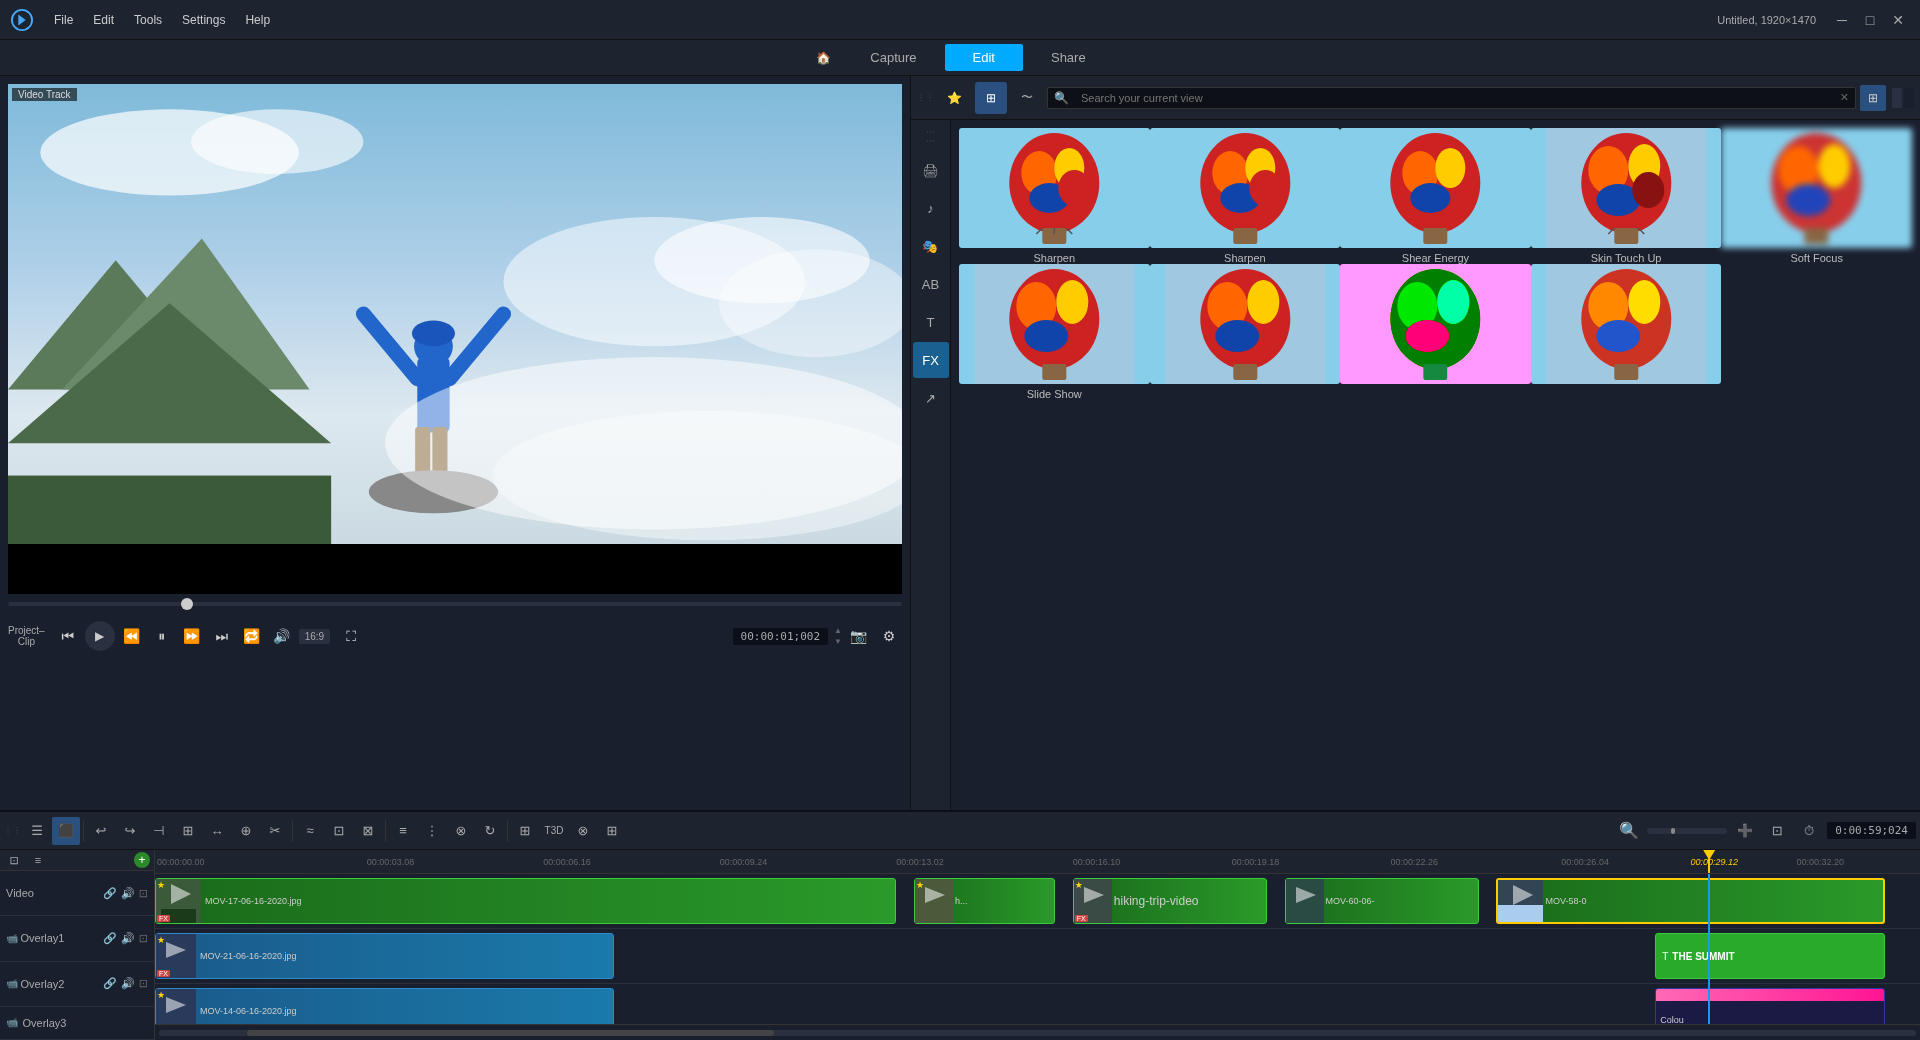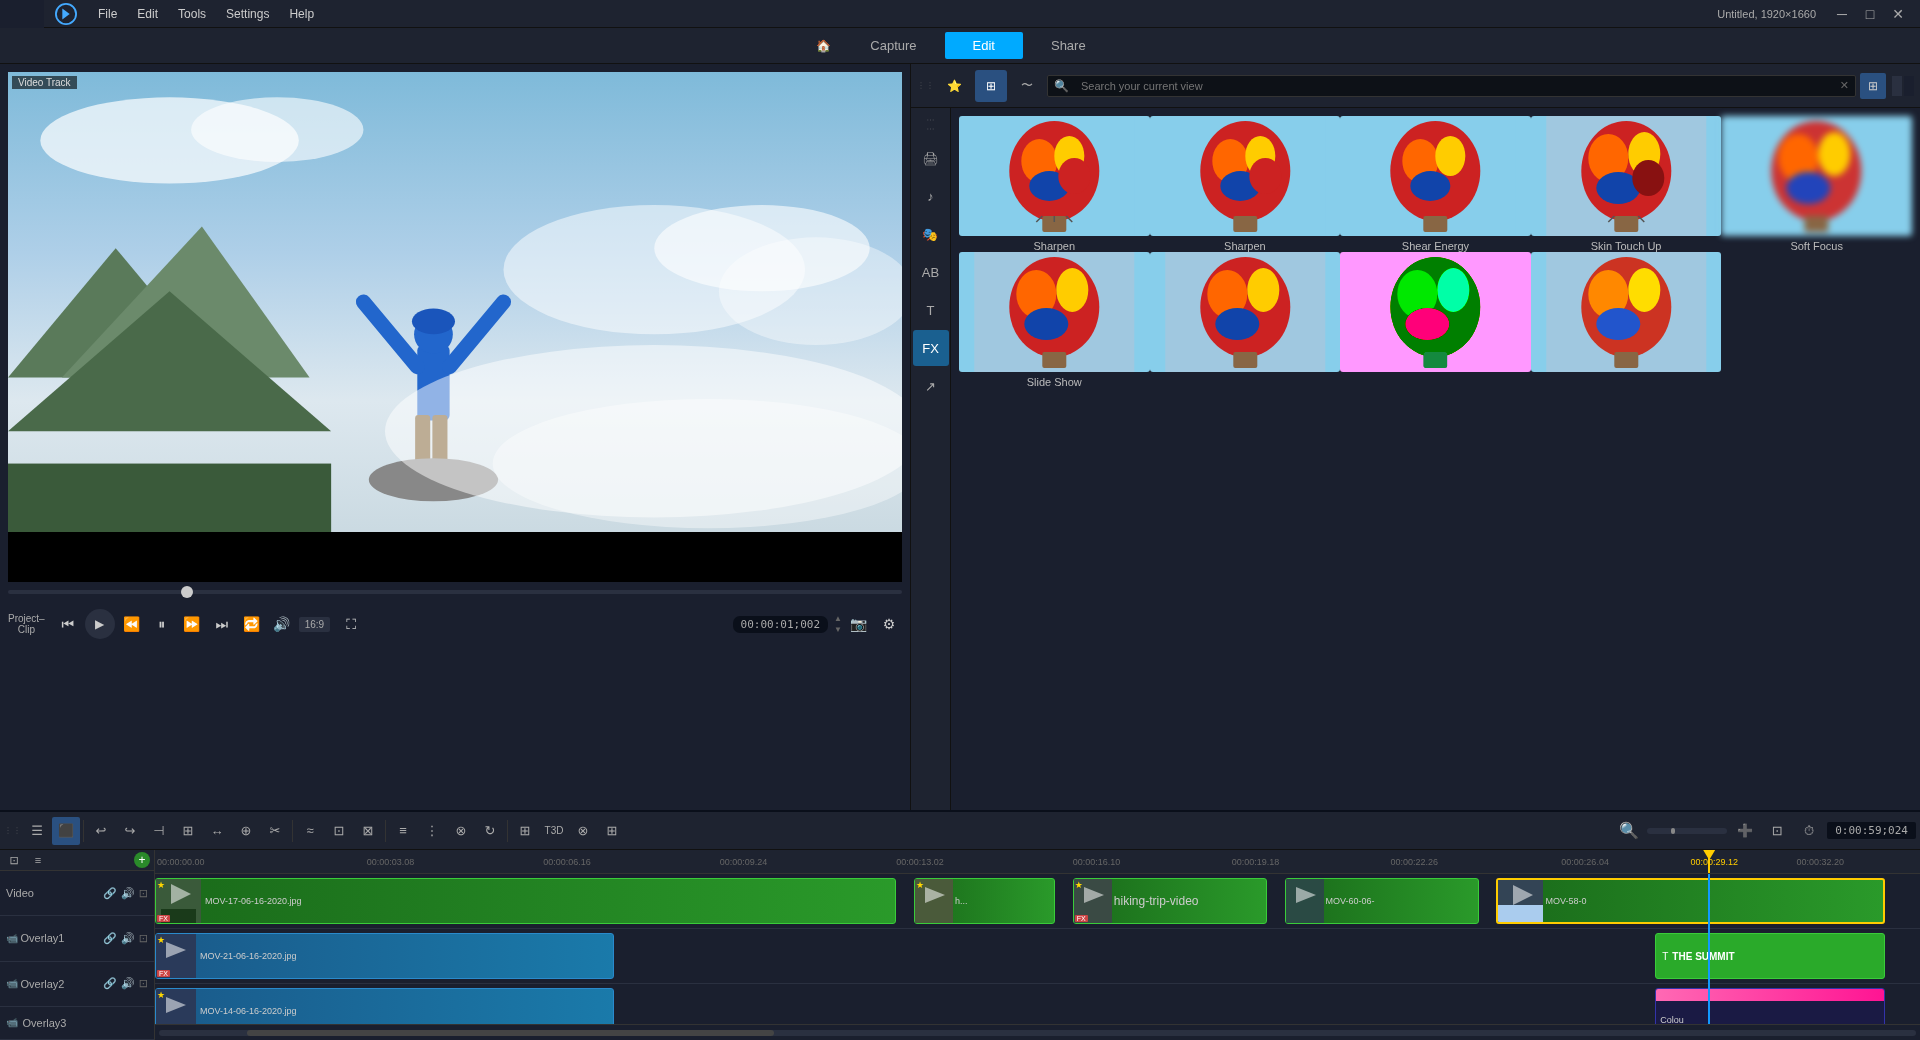--- a/index.html
+++ b/index.html
@@ -1,19 +1,19 @@
 <!DOCTYPE html>
 <html><head>
   <meta charset="utf-8">
   <style>
     * { margin: 0; padding: 0; box-sizing: border-box; }
     body { width: 1920px; height: 1040px; background: #1a1f2e; color: #ccc; font-family: 'Segoe UI', Arial, sans-serif; font-size: 12px; overflow: hidden; }
 
     
-    #menu-bar { display: flex; align-items: center; background: #1e2330; height: 28px; padding: 0 8px; gap: 0; border-bottom: 1px solid #111; margin-left: 44px; }
+    #menu-bar { display: flex; align-items: center; background: #1e2330; height: 40px; padding: 0 8px; gap: 0; border-bottom: 1px solid #111; }
     #menu-bar .app-logo { width: 28px; height: 28px; display: flex; align-items: center; justify-content: center; margin-right: 8px; }
     #menu-bar .app-logo svg { width: 22px; height: 22px; }
     #menu-bar .menu-item { padding: 4px 10px; color: #ccc; cursor: pointer; font-size: 12px; }
     #menu-bar .window-title { margin-left: auto; color: #aaa; font-size: 11px; }
     #menu-bar .win-controls { display: flex; gap: 0; margin-left: 12px; }
     #menu-bar .win-btn { width: 28px; height: 28px; display: flex; align-items: center; justify-content: center; cursor: pointer; color: #aaa; font-size: 14px; }
 
     
     #nav-tabs { background: #1e2330; display: flex; align-items: center; justify-content: center; height: 36px; border-bottom: 1px solid #111; gap: 0; }
     #nav-tabs .home-btn { width: 36px; height: 36px; display: flex; align-items: center; justify-content: center; color: #aaa; cursor: pointer; }
@@ -110,21 +110,21 @@
     <svg viewBox="0 0 24 24" fill="none">
       <circle cx="12" cy="12" r="11" stroke="#4af" stroke-width="2"></circle>
       <path d="M8 6 L16 12 L8 18 Z" fill="#4af"></path>
     </svg>
   </div>
   <span class="menu-item">File</span>
   <span class="menu-item">Edit</span>
   <span class="menu-item">Tools</span>
   <span class="menu-item">Settings</span>
   <span class="menu-item">Help</span>
-  <span class="window-title">Untitled, 1920×1660</span>
+  <span class="window-title">Untitled, 1920×1470</span>
   <div class="win-controls">
     <div class="win-btn">─</div>
     <div class="win-btn">□</div>
     <div class="win-btn close">✕</div>
   </div>
 </div>
 
 <div id="nav-tabs">
   <div class="home-btn">🏠</div>
   <div class="nav-tab">Capture</div>
@@ -205,21 +205,21 @@
       <div class="playback-btn">⏮</div>
       <div class="play-btn">▶</div>
       <div class="playback-btn">⏪</div>
       <div class="playback-btn">⏸</div>
       <div class="playback-btn">⏩</div>
       <div class="playback-btn">⏭</div>
       <div class="playback-btn">🔁</div>
       <div class="playback-btn">🔊</div>
       <div class="aspect-ratio">16:9</div>
       <div class="playback-btn" style="margin-left:4px;">⛶</div>
-      <div class="time-display" style="margin-left:auto;border-radius:7px;">00:00:01;002</div>
+      <div class="time-display" style="margin-left:auto;">00:00:01;002</div>
       <div style="display:flex;flex-direction:column;gap:2px;margin-left:2px;">
         <div style="color:#666;font-size:8px;cursor:pointer;">▲</div>
         <div style="color:#666;font-size:8px;cursor:pointer;">▼</div>
       </div>
       <div class="playback-btn">📷</div>
       <div class="playback-btn">⚙</div>
     </div>
   </div>
 
   <div id="right-panel">
@@ -499,21 +499,21 @@
         <div style="position:absolute;left:0;top:0;height:100%;width:100%;display:flex;align-items:center;">
           <span style="position:absolute;left:2px;font-size:9px;color:#666;">00:00:00.00</span>
           <span style="position:absolute;left:12%;font-size:9px;color:#666;">00:00:03.08</span>
           <span style="position:absolute;left:22%;font-size:9px;color:#666;">00:00:06.16</span>
           <span style="position:absolute;left:32%;font-size:9px;color:#666;">00:00:09.24</span>
           <span style="position:absolute;left:42%;font-size:9px;color:#666;">00:00:13.02</span>
           <span style="position:absolute;left:52%;font-size:9px;color:#666;">00:00:16.10</span>
           <span style="position:absolute;left:61%;font-size:9px;color:#666;">00:00:19.18</span>
           <span style="position:absolute;left:70%;font-size:9px;color:#666;">00:00:22.26</span>
           <span style="position:absolute;left:79%;font-size:9px;color:#666;margin-left:12px;">00:00:26.04</span>
-          <span style="position:absolute;left:87%;font-size:9px;color:#ffcc00;">00:00:29.12</span>
+          <span style="position:absolute;left:87%;font-size:9px;color:#ffcc00;font-style:italic;">00:00:29.12</span>
           <span style="position:absolute;left:93%;font-size:9px;color:#666;">00:00:32.20</span>
         </div>
 
         <div style="position:absolute;left:88%;top:0;width:2px;height:100%;background:#ffcc00;z-index:20;">
           <div style="position:absolute;top:0;left:-5px;width:12px;height:10px;background:#ffcc00;clip-path:polygon(50% 100%, 0 0, 100% 0);"></div>
         </div>
       </div>
 
       <div id="tracks" style="position:relative;flex:1;overflow:hidden;">
 

